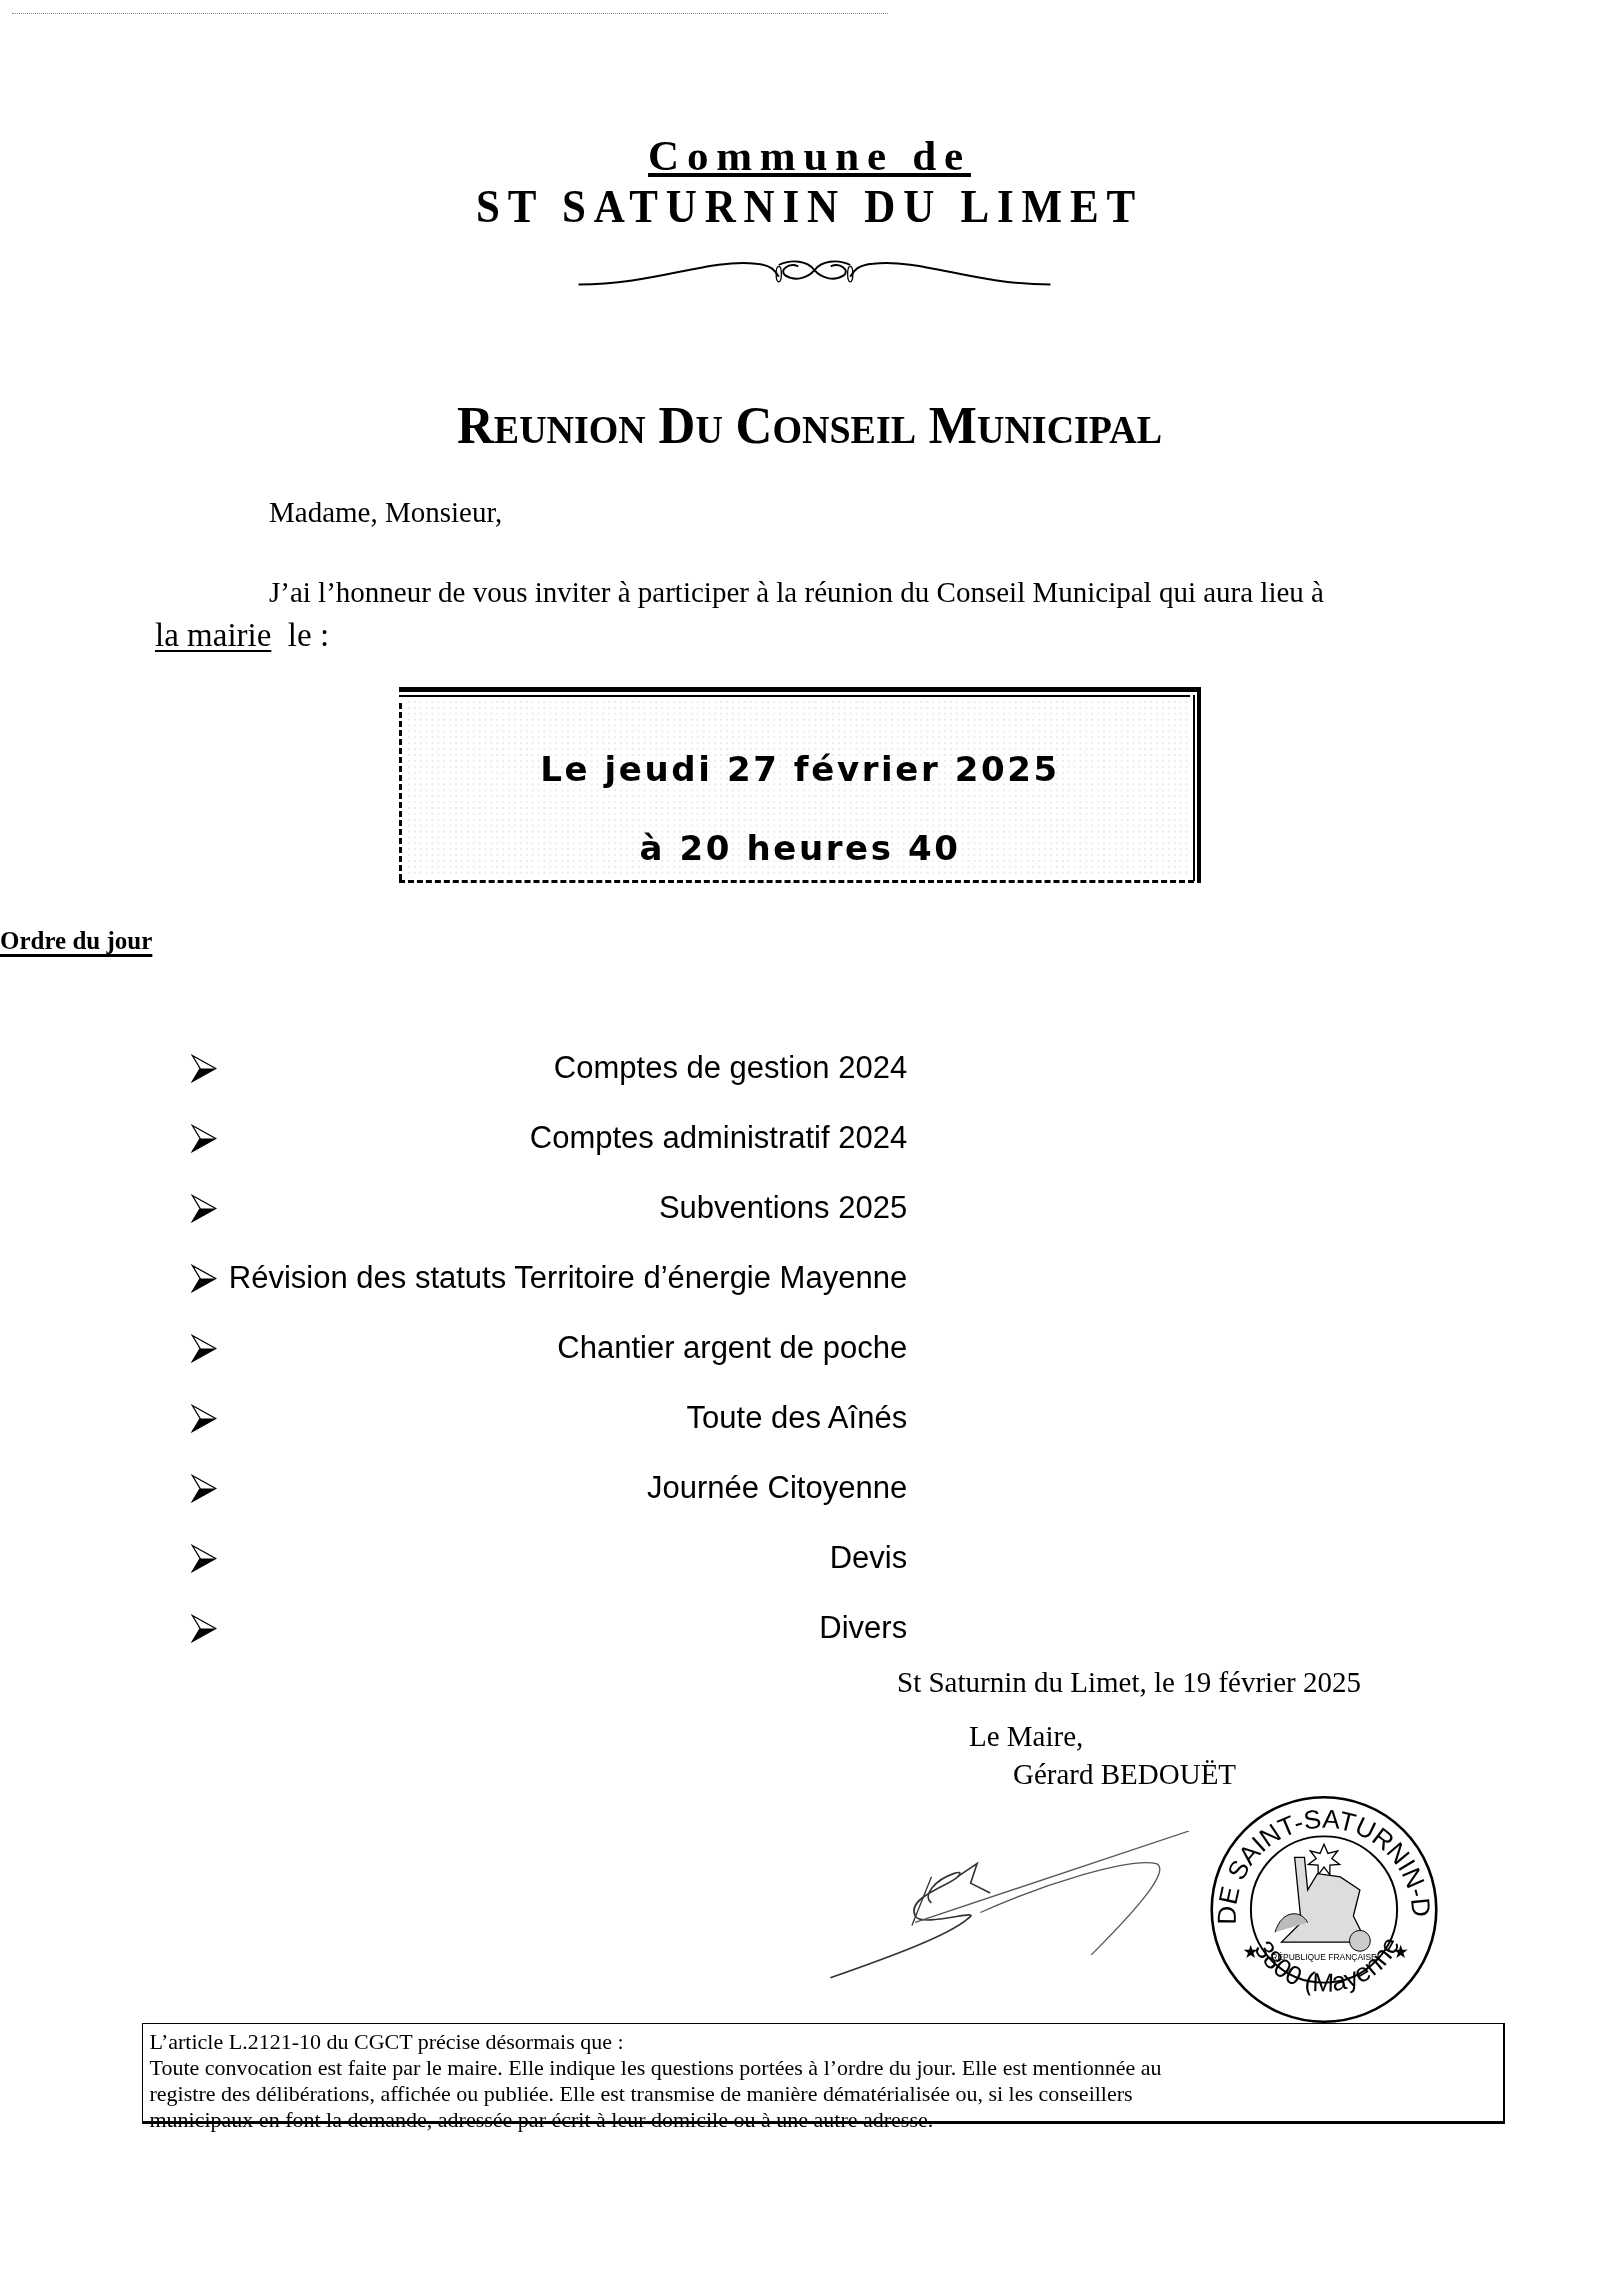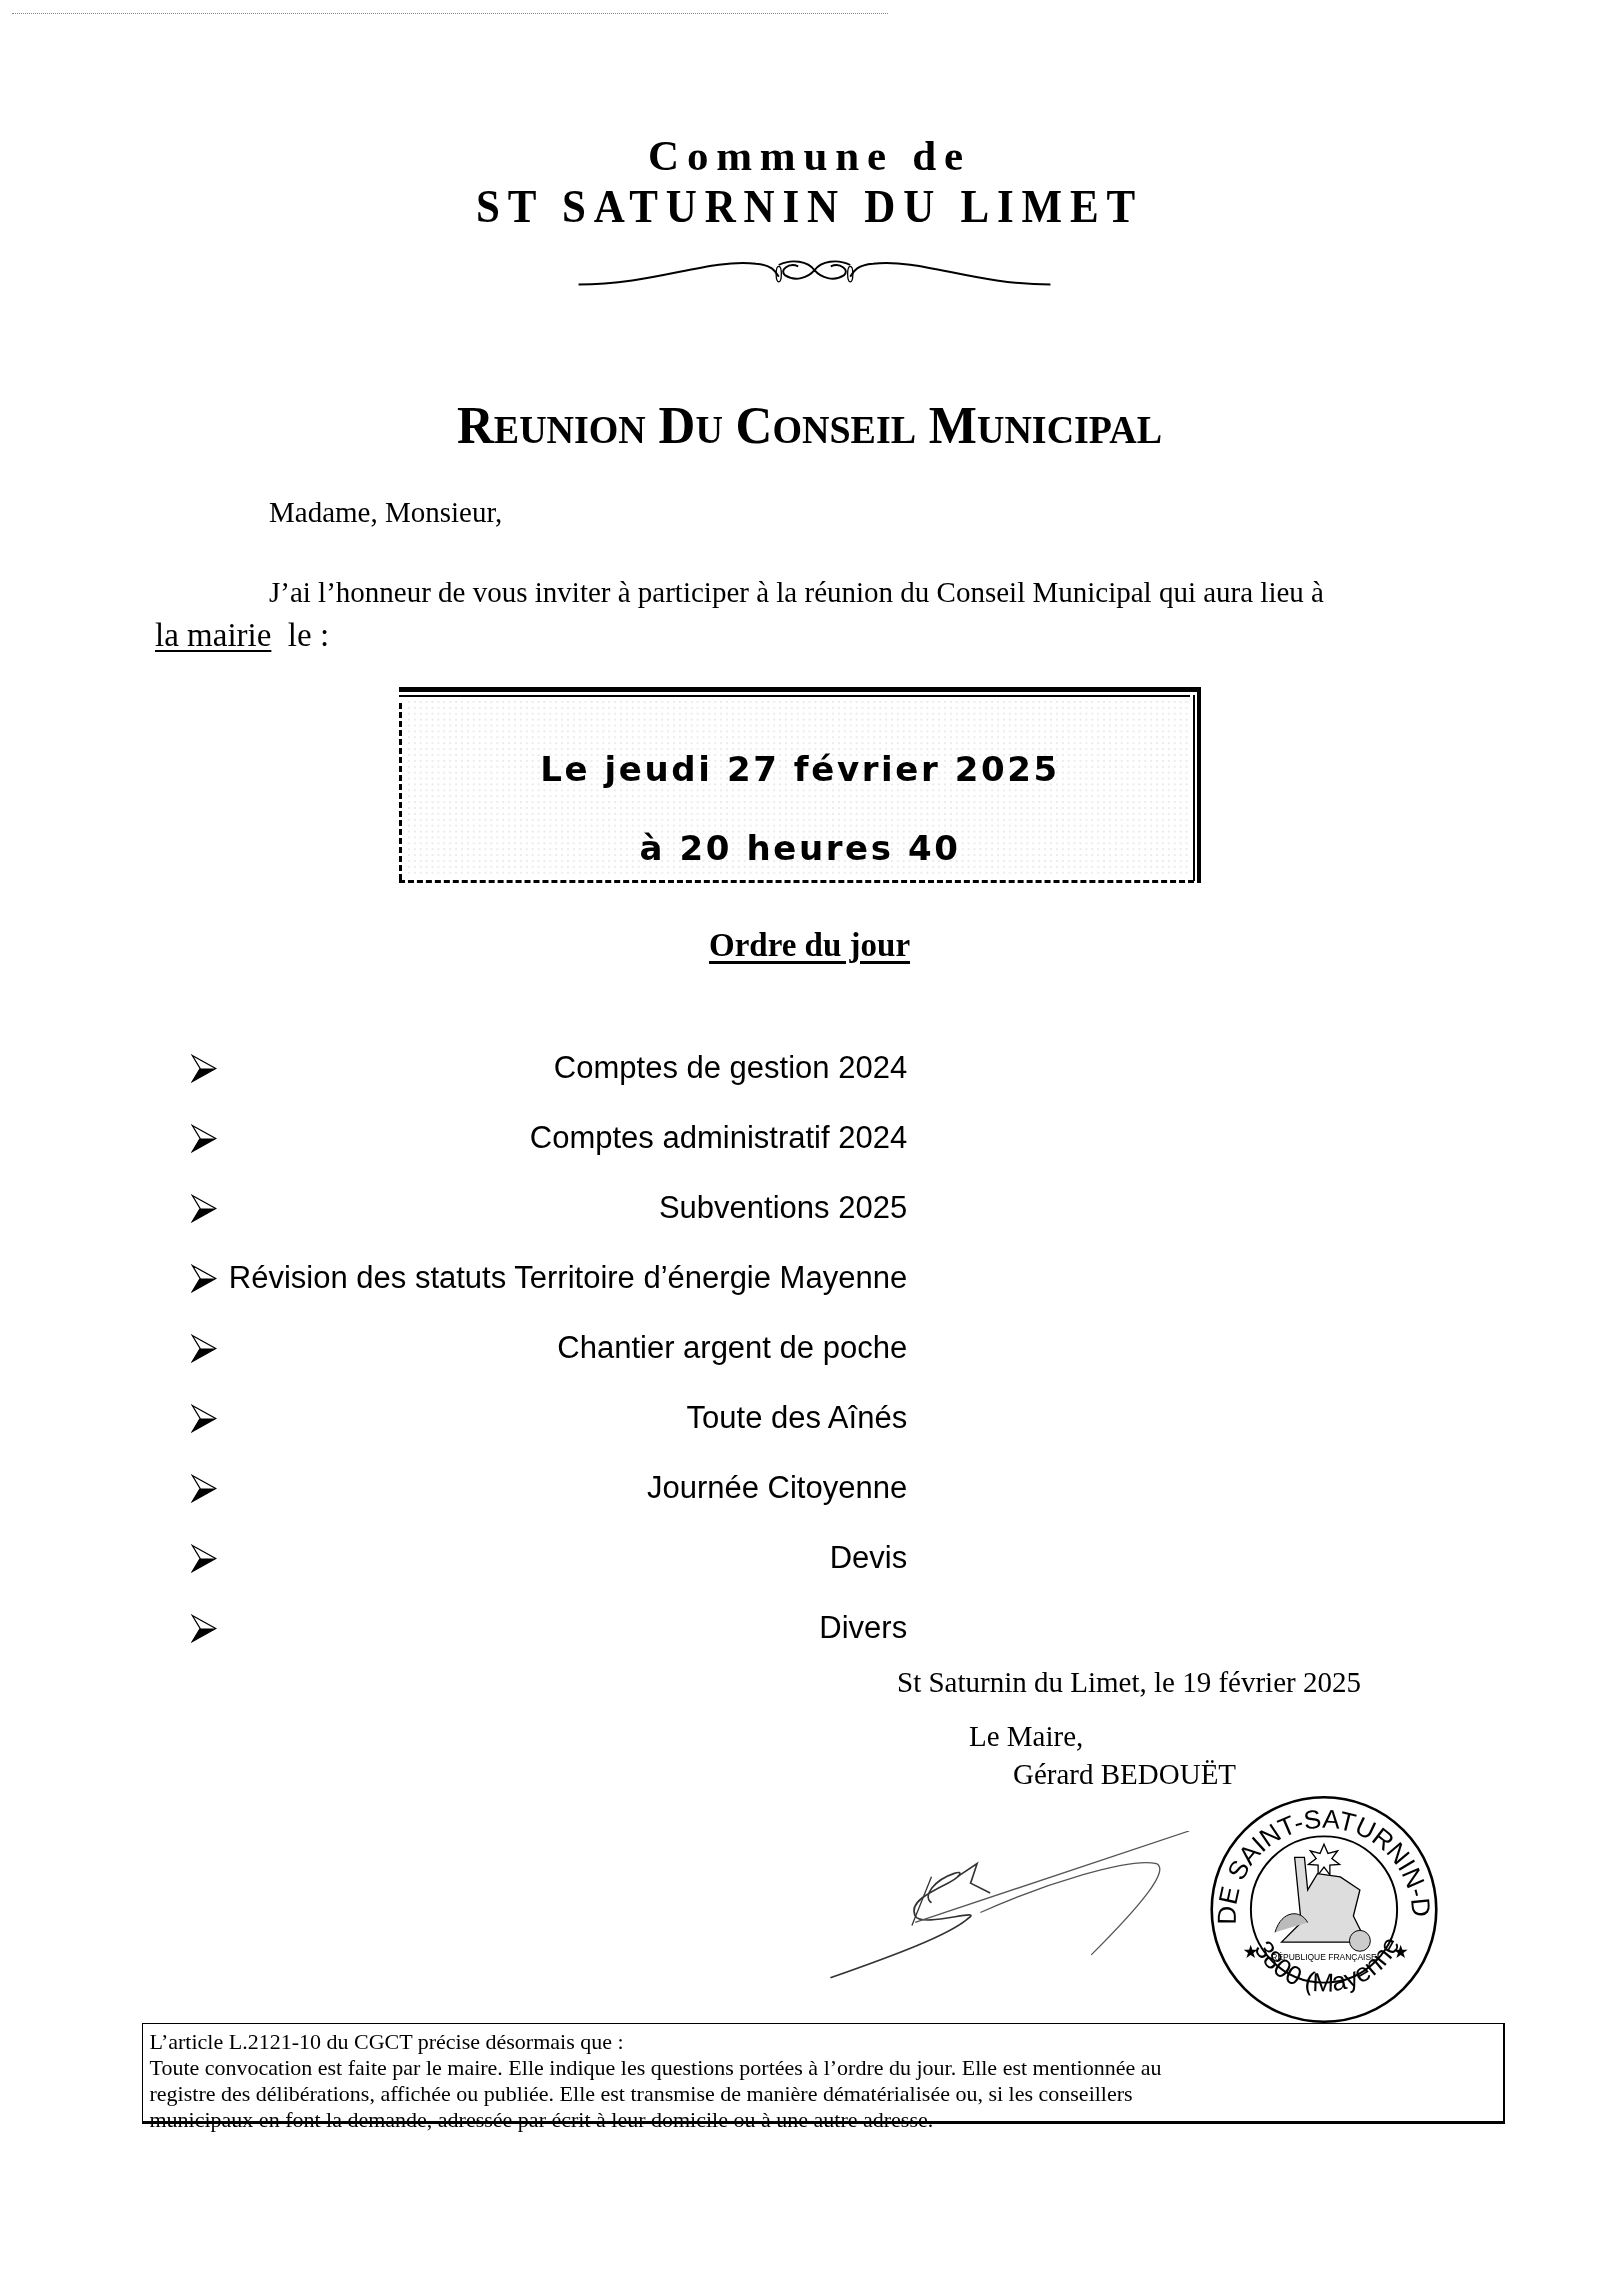--- a/index.html
+++ b/index.html
@@ -4,21 +4,21 @@
 <style>
   html, body { margin: 0; padding: 0; background: #ffffff; }
   body { width: 1619px; height: 2295px; position: relative; overflow: hidden; color: #000; }
   .serif { font-family: "Liberation Serif", "DejaVu Serif", serif; }
   .sans { font-family: "DejaVu Sans", "Liberation Sans", sans-serif; }
   .calib { font-family: "Liberation Sans", "DejaVu Sans", sans-serif; }
 
   .scan-line { position: absolute; left: 11.8px; top: 13px; width: 876px; height: 0; border-top: 1.3px dotted #888; }
 
   .commune-line1 { position: absolute; left: 0; width: 1619px; top: 131px; text-align: center;
-    font-size: 43px; font-weight: bold; letter-spacing: 7.8px; }
+    font-size: 43px; font-weight: bold; letter-spacing: 7.8px; text-decoration: underline; }
   .commune-line2 { position: absolute; left: 0; width: 1619px; top: 182px; text-align: center;
     font-size: 43px; font-weight: bold; letter-spacing: 7.8px; transform: scaleY(1.08); }
   .ornament { position: absolute; left: 576px; top: 252px; width: 477px; height: 39px; }
 
   .title { position: absolute; left: 0; width: 1619px; top: 396px; text-align: center; font-size: 51px; font-weight: bold; transform: scaleY(1.05);}
   .title .small { font-size: 38px; }
 
   .salutation { position: absolute; left: 269px; top: 496px; font-size: 29px; }
   .intro1 { position: absolute; left: 269px; top: 576px; font-size: 29px; }
   .intro2 { position: absolute; left: 155px; top: 617px; font-size: 33px; }
@@ -29,21 +29,21 @@
   .datebox .top-bar2 { position: absolute; left: 0; top: 7.8px; width: 791px; height: 2px; background: #000; }
   .datebox .right-bar { position: absolute; right: 0; top: 0; width: 3.9px; height: 196px; background: #000; }
   .datebox .right-bar2 { position: absolute; right: 6.5px; top: 7.8px; width: 2px; height: 186px; background: #000; }
   .datebox .left-dash { position: absolute; left: 0; top: 16.3px; width: 0; height: 177px; border-left: 3.9px dashed #000; }
   .datebox .bottom-dash { position: absolute; left: 0; bottom: 0; width: 795px; height: 0; border-bottom: 3.9px dashed #000; }
   .datebox .fill { position: absolute; left: 6.5px; top: 11.8px; width: 782px; height: 178px;
     background-image: radial-gradient(#999 0.5px, transparent 0.8px); background-size: 5.9px 5.9px; opacity: 0.55; }
   .date-line1 { position: absolute; left: 0; width: 802px; top: 62px; text-align: center; font-size: 34px; font-weight: bold; letter-spacing: 2.6px; }
   .date-line2 { position: absolute; left: 0; width: 802px; top: 141px; text-align: center; font-size: 34px; font-weight: bold; letter-spacing: 2.6px; }
 
-  .ordre { position: absolute; left: 0; width: 1619px; top: 927px; text-align: center; font-size: 33px; font-weight: bold;
+  .ordre { position: absolute; left: 0; width: 1619px; top: 927px; text-align: left; font-size: 25px; font-weight: bold;
     text-decoration: underline; text-decoration-thickness: 2.6px; text-underline-offset: 5.2px; }
 
   .agenda { position: absolute; left: 191px; top: 1033px; margin: 0; padding: 0; list-style: none; }
   .agenda li { height: 70px; font-size: 31px; display: flex; align-items: center; justify-content: space-between; }
   .agenda .arrow { width: 26px; height: 29px; margin-right: 11.8px; flex: 0 0 auto; }
   .agenda li.tight .arrow { margin-right: 1.3px; }
 
   .place-date { position: absolute; left: 897px; top: 1666px; font-size: 29px; }
   .maire-title { position: absolute; left: 969px; top: 1720px; font-size: 29px; }
   .maire-name { position: absolute; left: 969px; top: 1758px; font-size: 29px; margin-left: 44px; }

